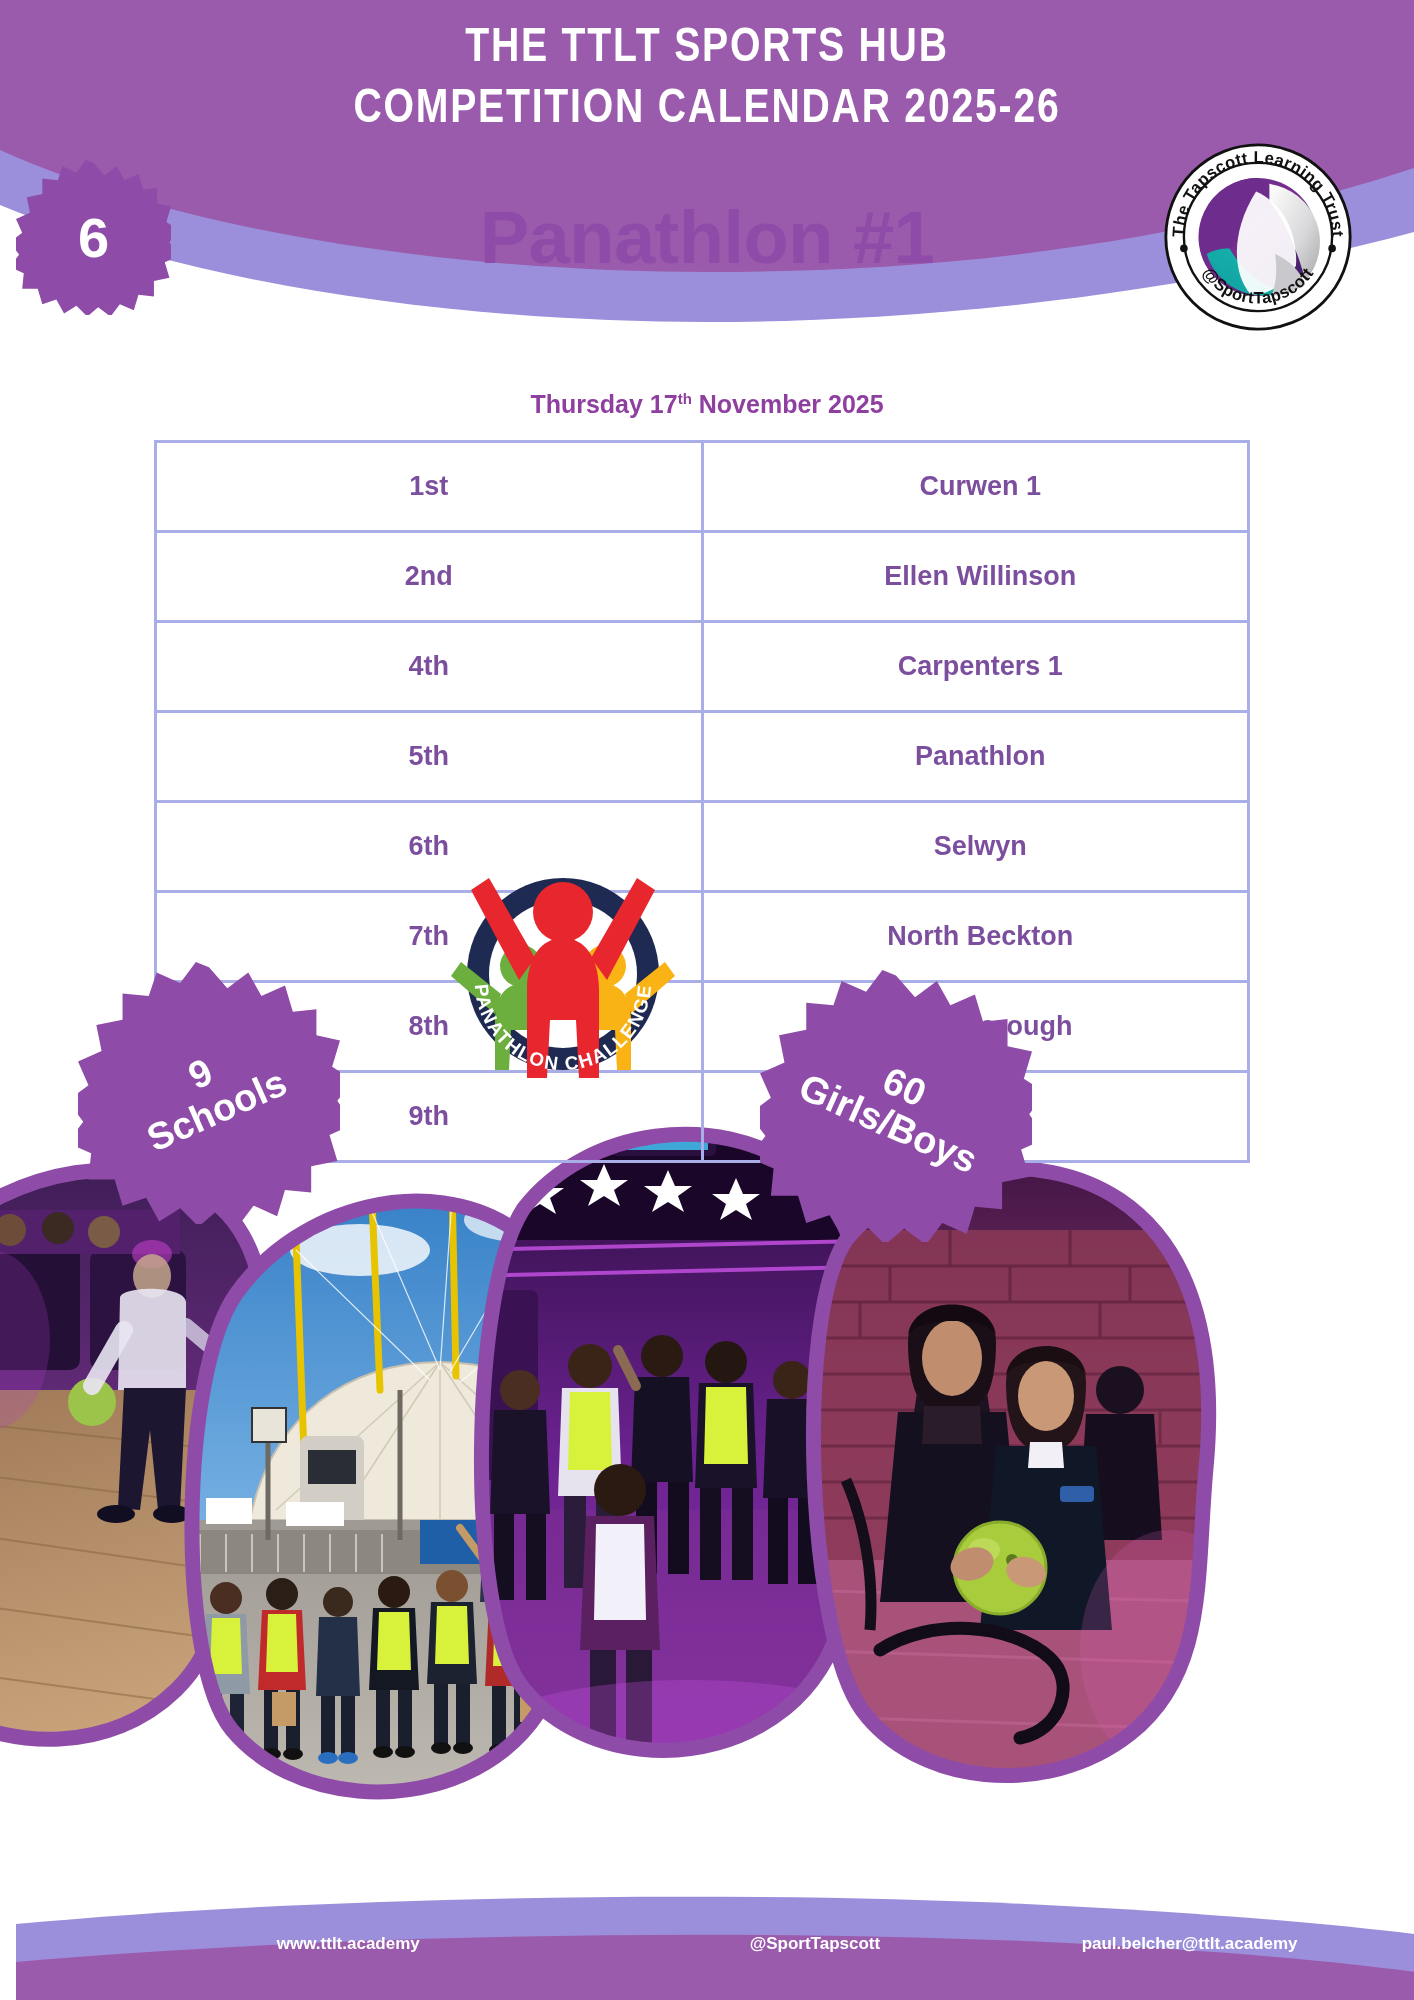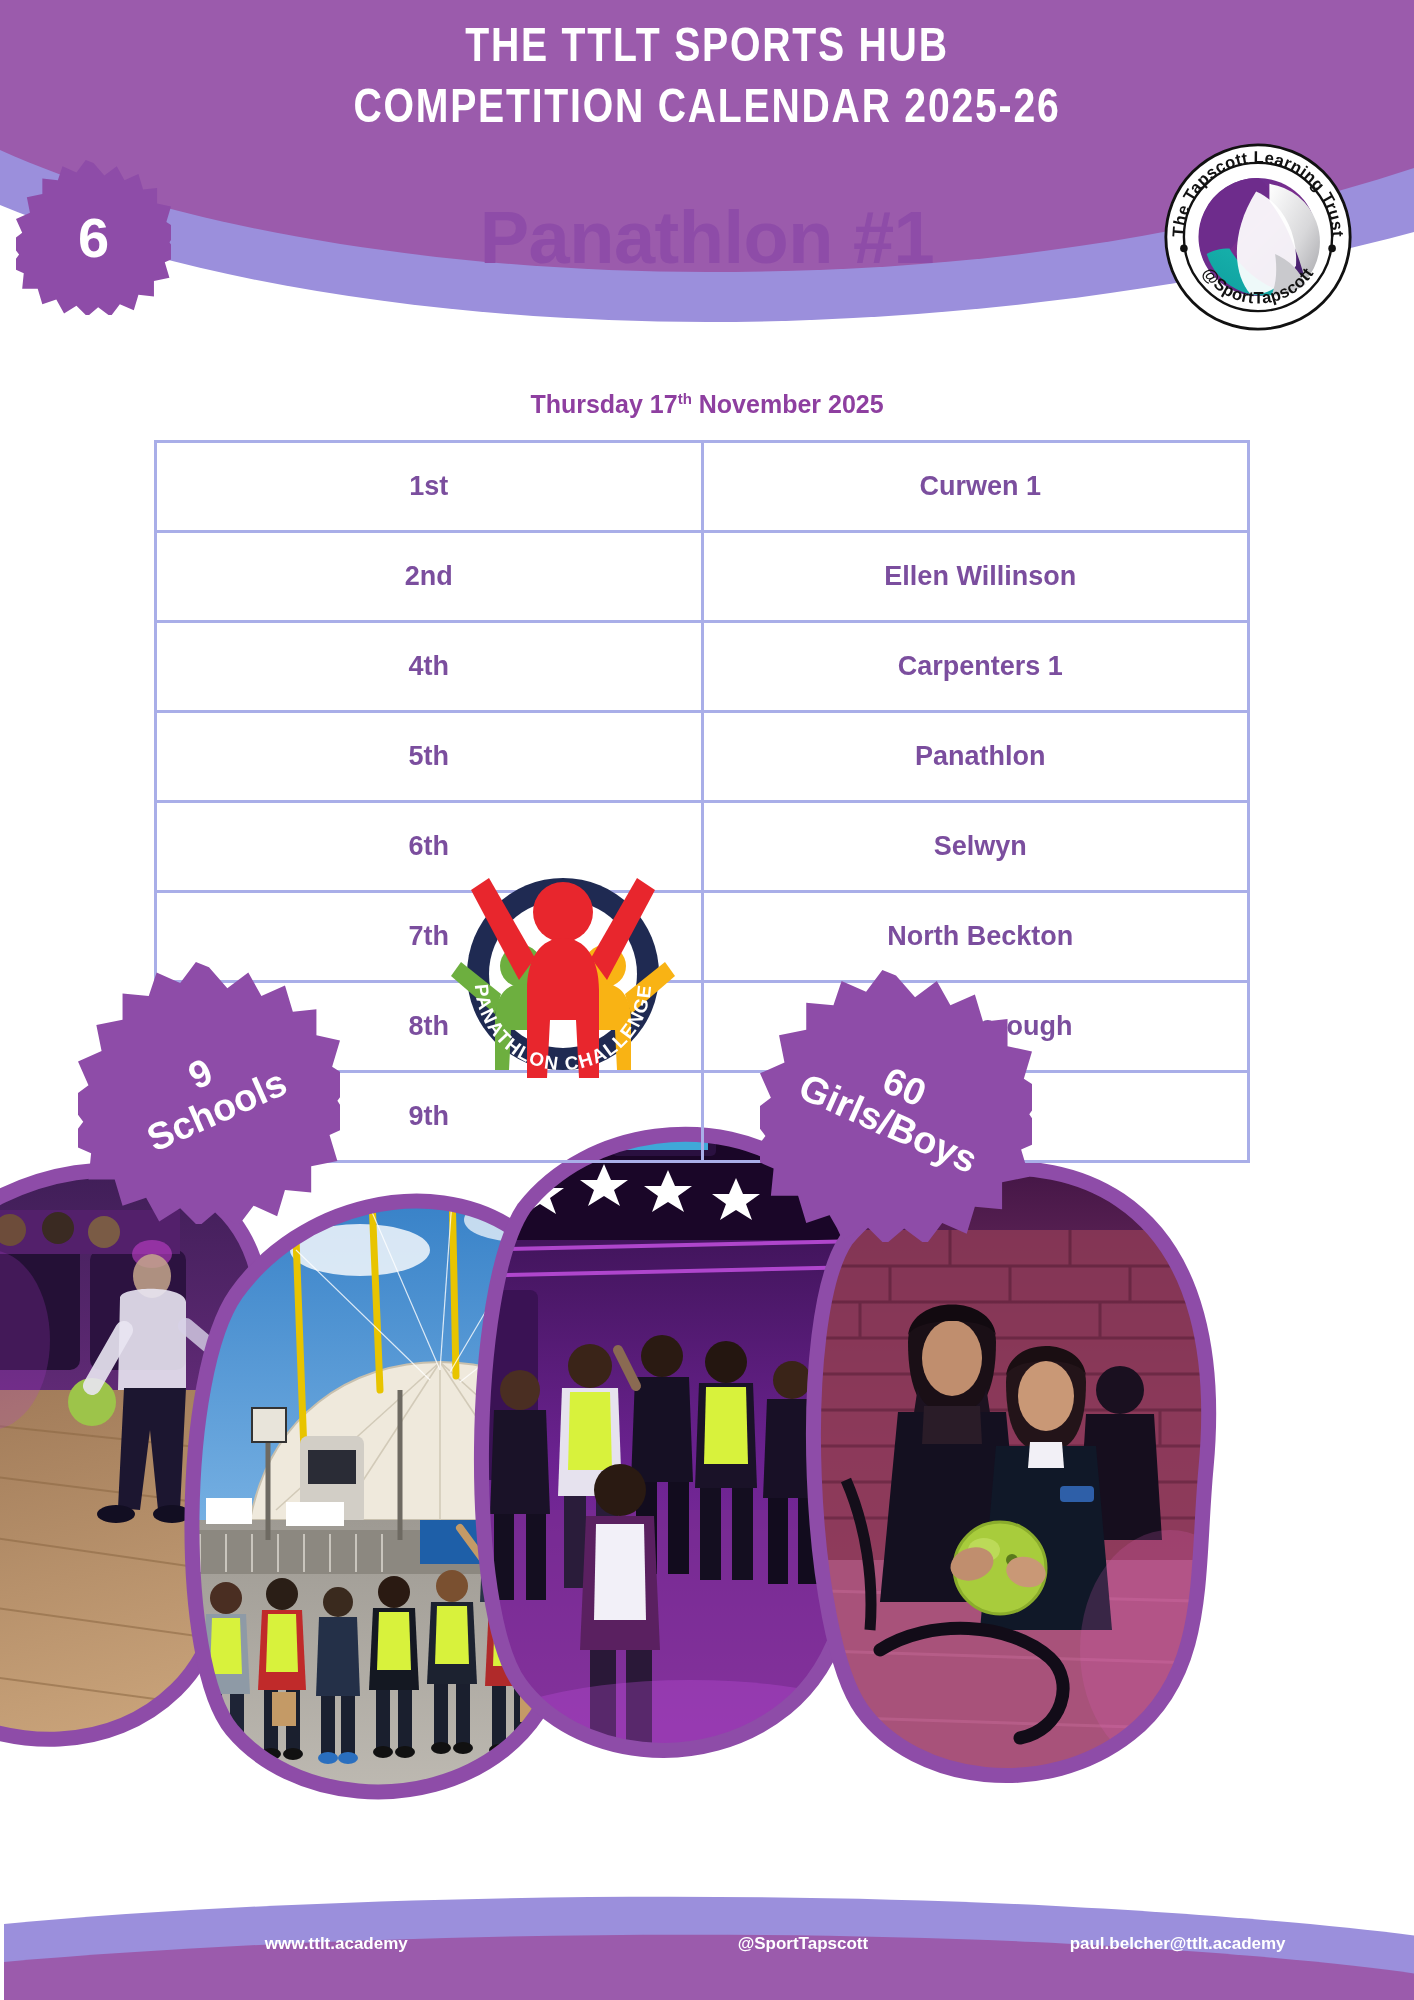--- a/index.html
+++ b/index.html
@@ -100,21 +100,21 @@
   }
   .badge-schools { left:78px; top:962px; width:262px; height:262px; }
   .badge-schools .label { transform:rotate(-24deg); font-size:38px; }
   .badge-people { left:760px; top:970px; width:272px; height:272px; }
   .badge-people .label { transform:rotate(24deg); font-size:38px; }
 
   
   .collage { position:absolute; left:0; top:1090px; width:1414px; height:830px; z-index:2; }
 
   
-  .footer-wrap { position:absolute; left:4px; bottom:0; width:1166px; height:110px; z-index:9;padding-left:8px; }
+  .footer-wrap { position:absolute; left:16px; bottom:0; width:1166px; height:110px; z-index:9;padding-left:8px; }
   .footer-wrap svg { position:absolute; left:0; top:0; }
   .footer-text {
     position:absolute; left:0; top:44px; width:1414px;
     display:flex; z-index:3;
     font-family:"Liberation Sans", sans-serif;
     font-size:17px; font-weight:bold; color:#ffffff;
   }
   .footer-text span { text-align:center; }
   .f1 { width:47%; }
   .f2 { width:19%; }

